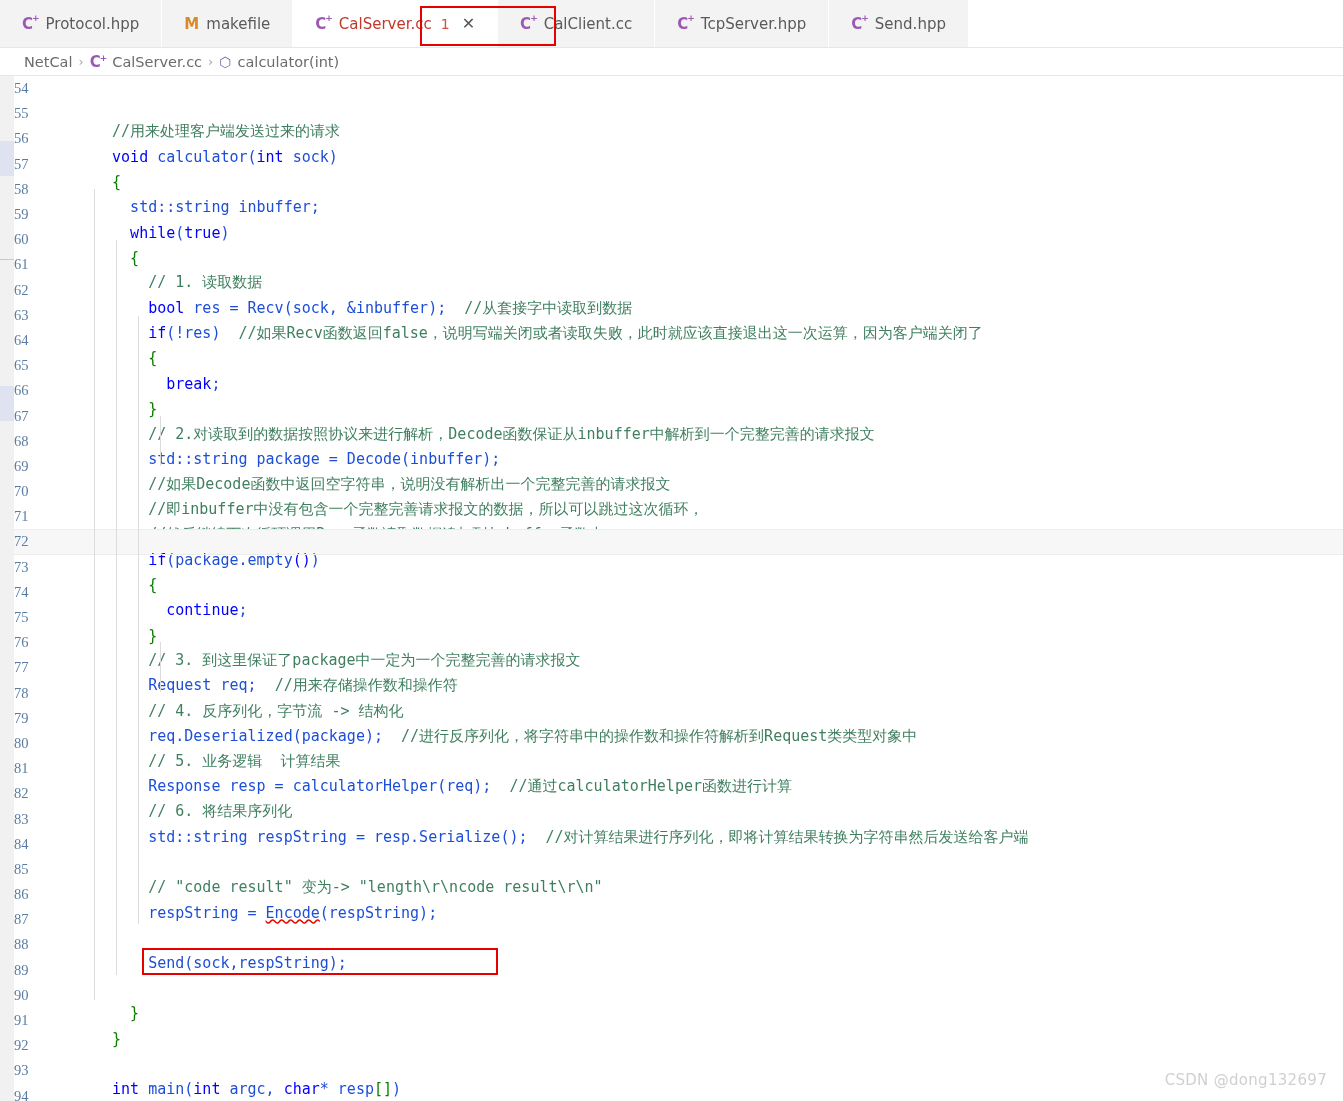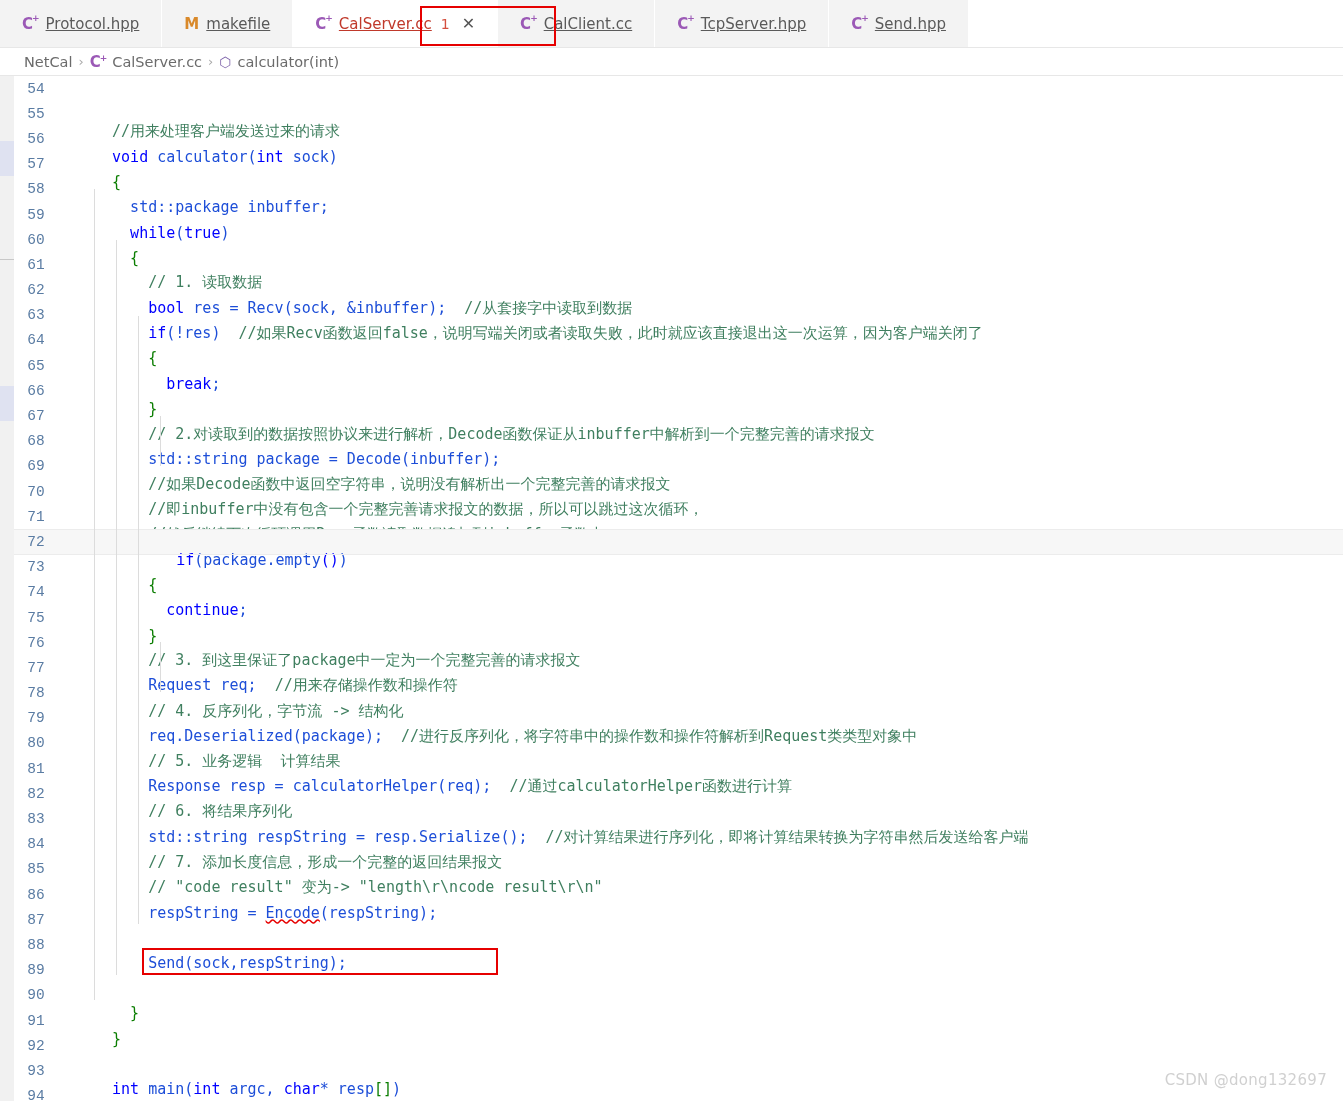--- a/index.html
+++ b/index.html
@@ -42,21 +42,21 @@
     border-right: 1px solid #ffffff;
     white-space: nowrap;
     position: relative;
     box-sizing: border-box;
     height: 100%;
   }
   .tab.active {
     background: #ffffff;
     color: #c0392b;
   }
-  .tab .tablabel{ line-height:1;text-decoration:underline; }
+  .tab .tablabel{ line-height:1; }
   .cpp-icon {
     font-weight: bold;
     font-size: 15px;
     color: #9b59b6;
     line-height: 1;
     letter-spacing: -1px;
   }
   .mk-icon{
     font-weight:bold;
     font-size:15px;
@@ -138,40 +138,40 @@
     font-family: "DejaVu Sans Mono", monospace;
     font-size: 15px;
   }
   .row {
     height: 25.2px;
     position: relative;
     display: flex;
     align-items: center;
     white-space: pre;
   }
-  .row.cur { background: #f7f7f7; gap: 28px; }
+  .row.cur { background: #f7f7f7; }
   .row.cur::before{
     content:"";
     position:absolute; left:0; right:0; top:0;
     height:1px; background:#ececec;
   }
   .row.cur::after{
     content:"";
     position:absolute; left:0; right:0; bottom:0;
     height:1px; background:#ececec;
   }
   .lnum {
     width: 58px;
     flex: 0 0 58px;
-    text-align: center;
+    text-align: left;
     padding-right: 14px;
     box-sizing: border-box;
     color: #5a7ca3;
     font-size: 14.5px;
-    font-family: Liberation Mono, monospace;
+    font-family: Liberation Serif, serif;
     user-select: none;
   }
   .code {
     flex: 1 1 auto;
     position: relative;
     padding-left: 22px;
     box-sizing: border-box;
     color: #1a1a1a;
     margin-top: 36px;
   }
@@ -271,21 +271,21 @@
   <div class="overview" id="overview">
       <div class="ov-mark" style="top: 65px; height: 35px;"></div>
       <div class="ov-line" style="top: 183px;"></div>
       <div class="ov-mark" style="top: 310px; height: 35px;"></div>
     </div>
   <div class="code-area" id="codearea">
     <div class="row"><div class="lnum">54</div><div class="code"></div></div>
       <div class="row"><div class="lnum">55</div><div class="code"><span class="cm">  //用来处理客户端发送过来的请求</span></div></div>
       <div class="row"><div class="lnum">56</div><div class="code"><span class="kw">  void</span><span class="plain"> calculator(</span><span class="kw">int</span><span class="plain"> sock)</span></div></div>
       <div class="row"><div class="lnum">57</div><div class="code"><span class="brc">  {</span></div></div>
-      <div class="row"><div class="lnum">58</div><div class="code"><span class="plain">    std::package inbuffer;</span></div></div>
+      <div class="row"><div class="lnum">58</div><div class="code"><span class="plain">    std::string inbuffer;</span></div></div>
       <div class="row"><div class="lnum">59</div><div class="code"><span class="kw">    while</span><span class="plain">(</span><span class="kw">true</span><span class="plain">)</span></div></div>
       <div class="row"><div class="lnum">60</div><div class="code"><span class="brc">    {</span></div></div>
       <div class="row"><div class="lnum">61</div><div class="code"><span class="cm">      // 1. 读取数据</span></div></div>
       <div class="row"><div class="lnum">62</div><div class="code"><span class="kw">      bool</span><span class="plain"> res = Recv(sock, &amp;inbuffer);  </span><span class="cm">//从套接字中读取到数据</span></div></div>
       <div class="row"><div class="lnum">63</div><div class="code"><span class="kw">      if</span><span class="plain">(!res)  </span><span class="cm">//如果Recv函数返回false，说明写端关闭或者读取失败，此时就应该直接退出这一次运算，因为客户端关闭了</span></div></div>
       <div class="row"><div class="lnum">64</div><div class="code"><span class="brc">      {</span></div></div>
       <div class="row"><div class="lnum">65</div><div class="code"><span class="kw">        break</span><span class="plain">;</span></div></div>
       <div class="row"><div class="lnum">66</div><div class="code"><span class="brc">      }</span></div></div>
       <div class="row"><div class="lnum">67</div><div class="code"><span class="cm">      // 2.对读取到的数据按照协议来进行解析，Decode函数保证从inbuffer中解析到一个完整完善的请求报文</span></div></div>
       <div class="row"><div class="lnum">68</div><div class="code"><span class="plain">      std::string package = Decode(inbuffer);</span></div></div>
@@ -297,21 +297,21 @@
       <div class="row"><div class="lnum">74</div><div class="code"><span class="kw">        continue</span><span class="plain">;</span></div></div>
       <div class="row"><div class="lnum">75</div><div class="code"><span class="brc">      }</span></div></div>
       <div class="row"><div class="lnum">76</div><div class="code"><span class="cm">      // 3. 到这里保证了package中一定为一个完整完善的请求报文</span></div></div>
       <div class="row"><div class="lnum">77</div><div class="code"><span class="plain">      Request req;  </span><span class="cm">//用来存储操作数和操作符</span></div></div>
       <div class="row"><div class="lnum">78</div><div class="code"><span class="cm">      // 4. 反序列化，字节流 -&gt; 结构化</span></div></div>
       <div class="row"><div class="lnum">79</div><div class="code"><span class="plain">      req.Deserialized(package);  </span><span class="cm">//进行反序列化，将字符串中的操作数和操作符解析到Request类类型对象中</span></div></div>
       <div class="row"><div class="lnum">80</div><div class="code"><span class="cm">      // 5. 业务逻辑  计算结果</span></div></div>
       <div class="row"><div class="lnum">81</div><div class="code"><span class="plain">      Response resp = calculatorHelper(req);  </span><span class="cm">//通过calculatorHelper函数进行计算</span></div></div>
       <div class="row"><div class="lnum">82</div><div class="code"><span class="cm">      // 6. 将结果序列化</span></div></div>
       <div class="row"><div class="lnum">83</div><div class="code"><span class="plain">      std::string respString = resp.Serialize();  </span><span class="cm">//对计算结果进行序列化，即将计算结果转换为字符串然后发送给客户端</span></div></div>
-      <div class="row"><div class="lnum">84</div><div class="code"><span class="cm">      // 7. 添加长度信息，形成一个完整的返回结果报文</span></div></div>
+      <div class="row"><div class="lnum">84</div></div>
       <div class="row"><div class="lnum">85</div><div class="code"><span class="cm">      // "code result" 变为-&gt; "length\r\ncode result\r\n"</span></div></div>
       <div class="row"><div class="lnum">86</div><div class="code"><span class="plain">      respString = </span><span class="plain squiggle">Encode</span><span class="plain">(respString);</span></div></div>
       <div class="row"><div class="lnum">87</div></div>
       <div class="row"><div class="lnum">88</div><div class="code"><span class="plain">      Send(sock,respString);</span></div></div>
       <div class="row"><div class="lnum">89</div><div class="code"></div></div>
       <div class="row"><div class="lnum">90</div><div class="code"><span class="brc">    }</span></div></div>
       <div class="row"><div class="lnum">91</div><div class="code"><span class="brc">  }</span></div></div>
       <div class="row"><div class="lnum">92</div><div class="code"></div></div>
       <div class="row"><div class="lnum">93</div><div class="code"><span class="kw">  int</span><span class="plain"> main(</span><span class="kw">int</span><span class="plain"> argc, </span><span class="kw">char</span><span class="plain">* resp</span><span class="brc">[]</span><span class="plain">)</span></div></div>
       <div class="row"><div class="lnum">94</div><div class="code"><span class="brc">  {</span></div></div>

